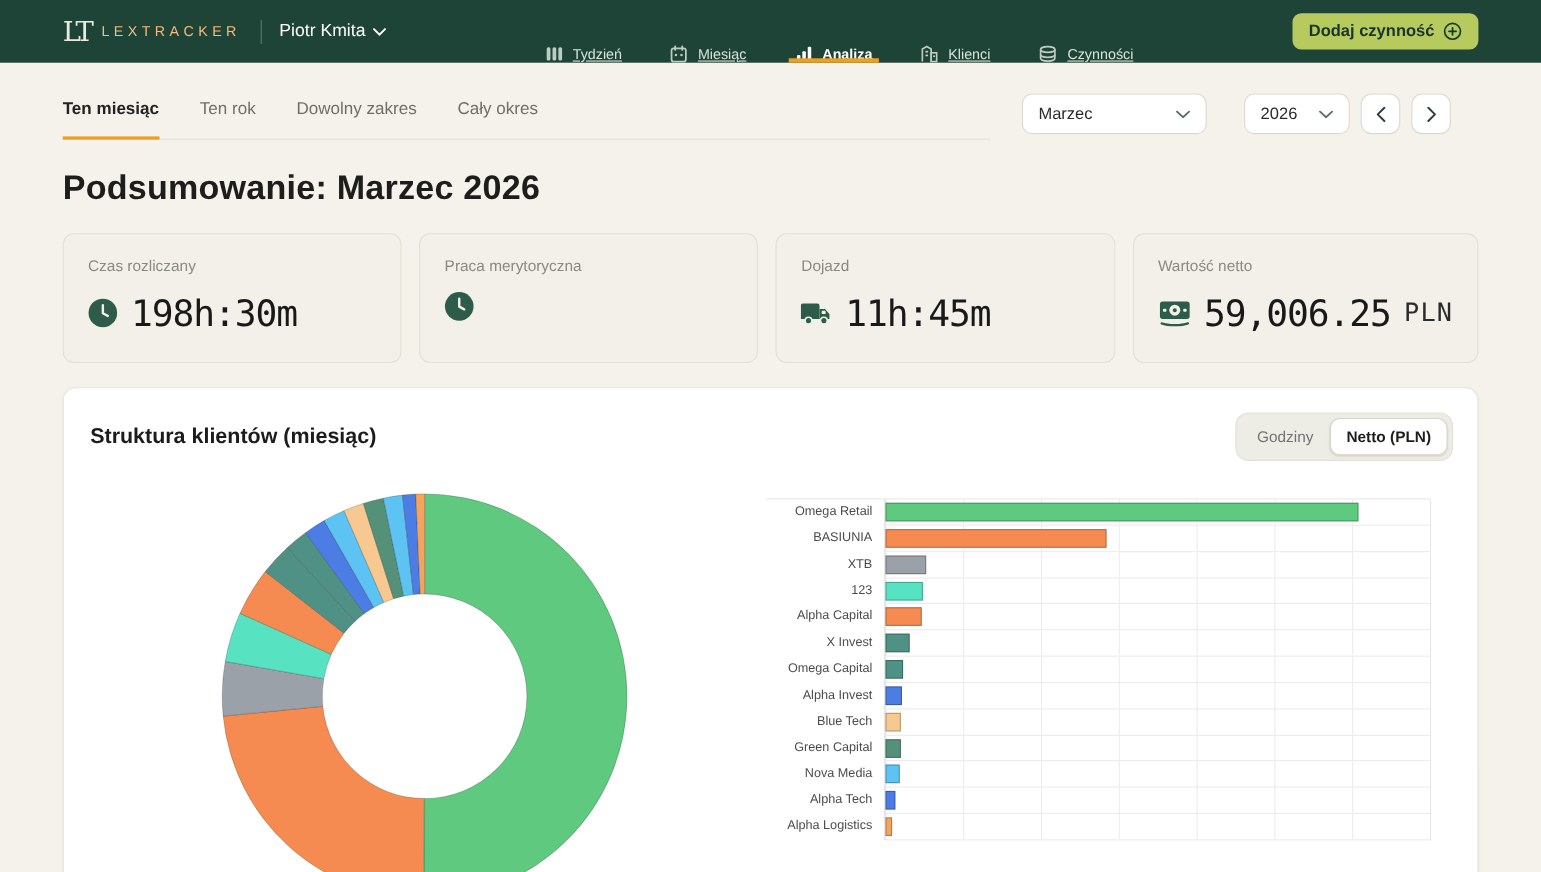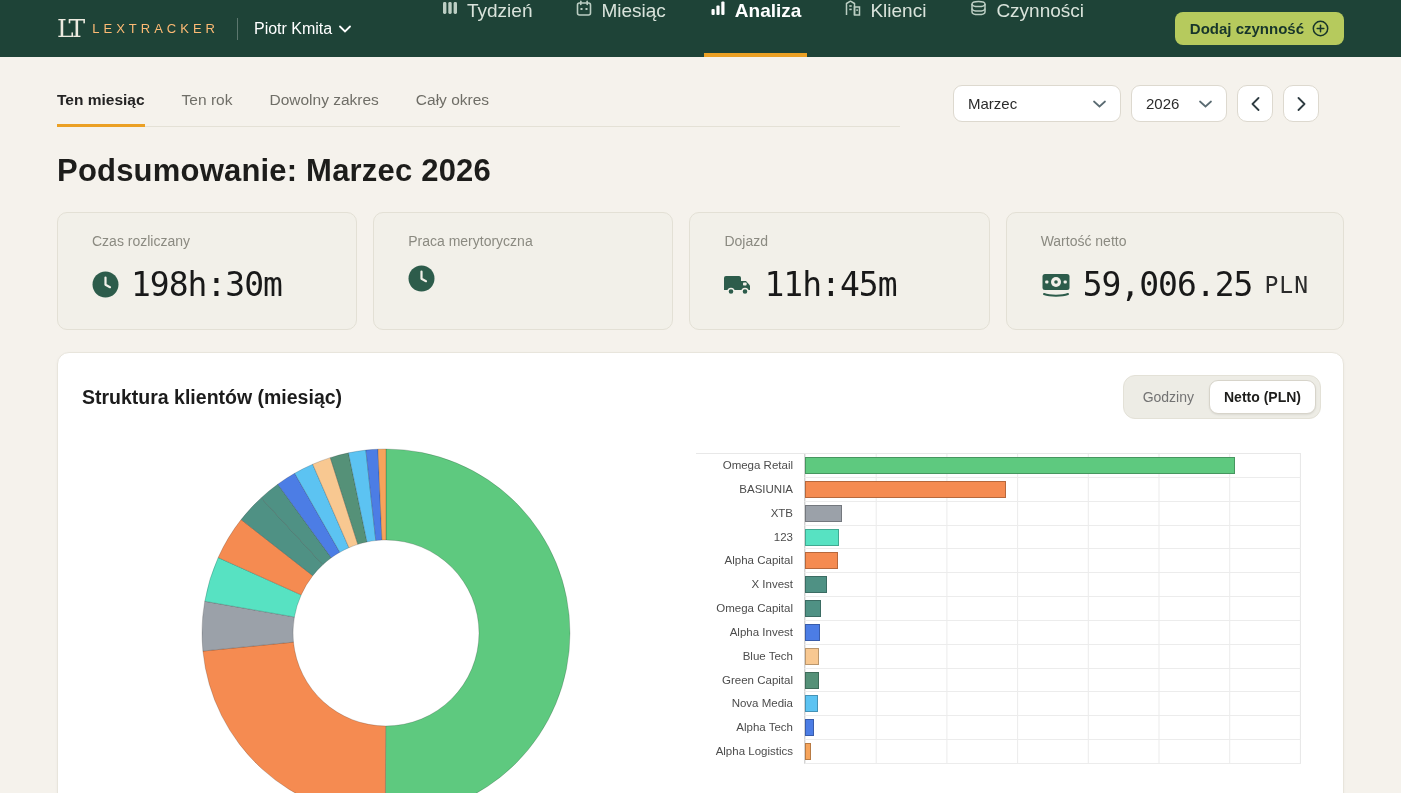--- a/index.html
+++ b/index.html
@@ -22,22 +22,22 @@
     font-family:"DejaVu Serif", serif;
     font-size:25px; color:#eceadf; letter-spacing:-3px; line-height:1;
   }
   .logo-text {
     font-size:13px; color:#fdba74; letter-spacing:4px; font-weight:500;
   }
   .brand-divider { width:1px; height:22px; background:rgba(255,255,255,.28); margin:0 16px 0 18px; }
   .user-menu { display:flex; align-items:center; gap:7px; color:#fff; font-size:16px; cursor:pointer; }
   .main-nav { flex:1; display:flex; justify-content:center; gap:44px; height:100%; }
   .nav-item {
-    display:flex; align-items:flex-start; gap:9px; height:100%;
-    color:#d9e3db; font-size:19px; cursor:pointer; position:relative;
+    display:flex; align-items:flex-end; gap:9px; height:100%;
+    color:#d9e3db; font-size:13px; cursor:pointer; position:relative;text-decoration:underline;
   }
   .nav-item .nav-ic { display:flex; align-items:center; color:#bccec3; }
   .nav-item.active { color:#ffffff; font-weight:600; }
   .nav-item.active .nav-ic { color:#ffffff; }
   .nav-item.active::after {
     content:""; position:absolute; left:-6px; right:-6px; bottom:0; height:4px; background:#eba024;
   }
   .add-btn {
     display:flex; align-items:center; gap:8px;
     background:#b6ca5d; color:#17352b; border:none; border-radius:8px;
@@ -50,37 +50,37 @@
   .tabs-wrap { width:843px; border-bottom:1px solid #e4e1d6; display:flex; gap:37px; }
   .tab {
     font-size:15.5px; color:#6f6e67; padding:6px 0 17px; cursor:pointer; position:relative; white-space:nowrap;
   }
   .tab.active { color:#232323; font-weight:700; }
   .tab.active::after { content:""; position:absolute; left:0; right:0; bottom:-1px; height:3px; background:#eba024; }
   .controls { display:flex; gap:10px; margin-right:25px; }
   .select {
     height:37px; background:#fff; border:1px solid #ddd9cf; border-radius:9px;
     display:flex; align-items:center; justify-content:space-between;
-    padding:0 14px; font-size:15px; color:#2b2b2b; cursor:pointer;
+    padding:0 14px; font-size:15px; color:#2b2b2b; cursor:pointer;margin-left:24px;
   }
   .select.month { width:168px; }
   .select.year { width:96px; }
   .icon-btn {
     width:36px; height:37px; background:#fff; border:1px solid #ddd9cf; border-radius:10px;
     display:flex; align-items:center; justify-content:center; cursor:pointer; padding:0;
   }
 
   
   h1.page-title { margin:26px 57px 0; font-size:31px; font-weight:600; color:#1d1d1b; letter-spacing:.2px; }
 
   
   .stats { margin:23px 57px 0; display:grid; grid-template-columns:repeat(4,1fr); gap:16px; }
   .stat-card {
     background:#f2f0e9; border:1px solid #e3e0d5; border-radius:10px;
-    height:118px; padding:20px 34px;
+    height:118px; padding:20px 22px;
   }
   .stat-label { font-size:14px; color:#8b8a81; }
   .stat-value-row { display:flex; align-items:center; gap:12px; margin-top:16px; }
   .stat-value {
     font-family:"DejaVu Sans Mono", monospace;
     font-size:33px; color:#191919; letter-spacing:-1px; white-space:nowrap;
   }
   .stat-suffix {
     font-family:"DejaVu Sans Mono", monospace;
     font-size:23px; color:#2b2b2b; letter-spacing:1px;

